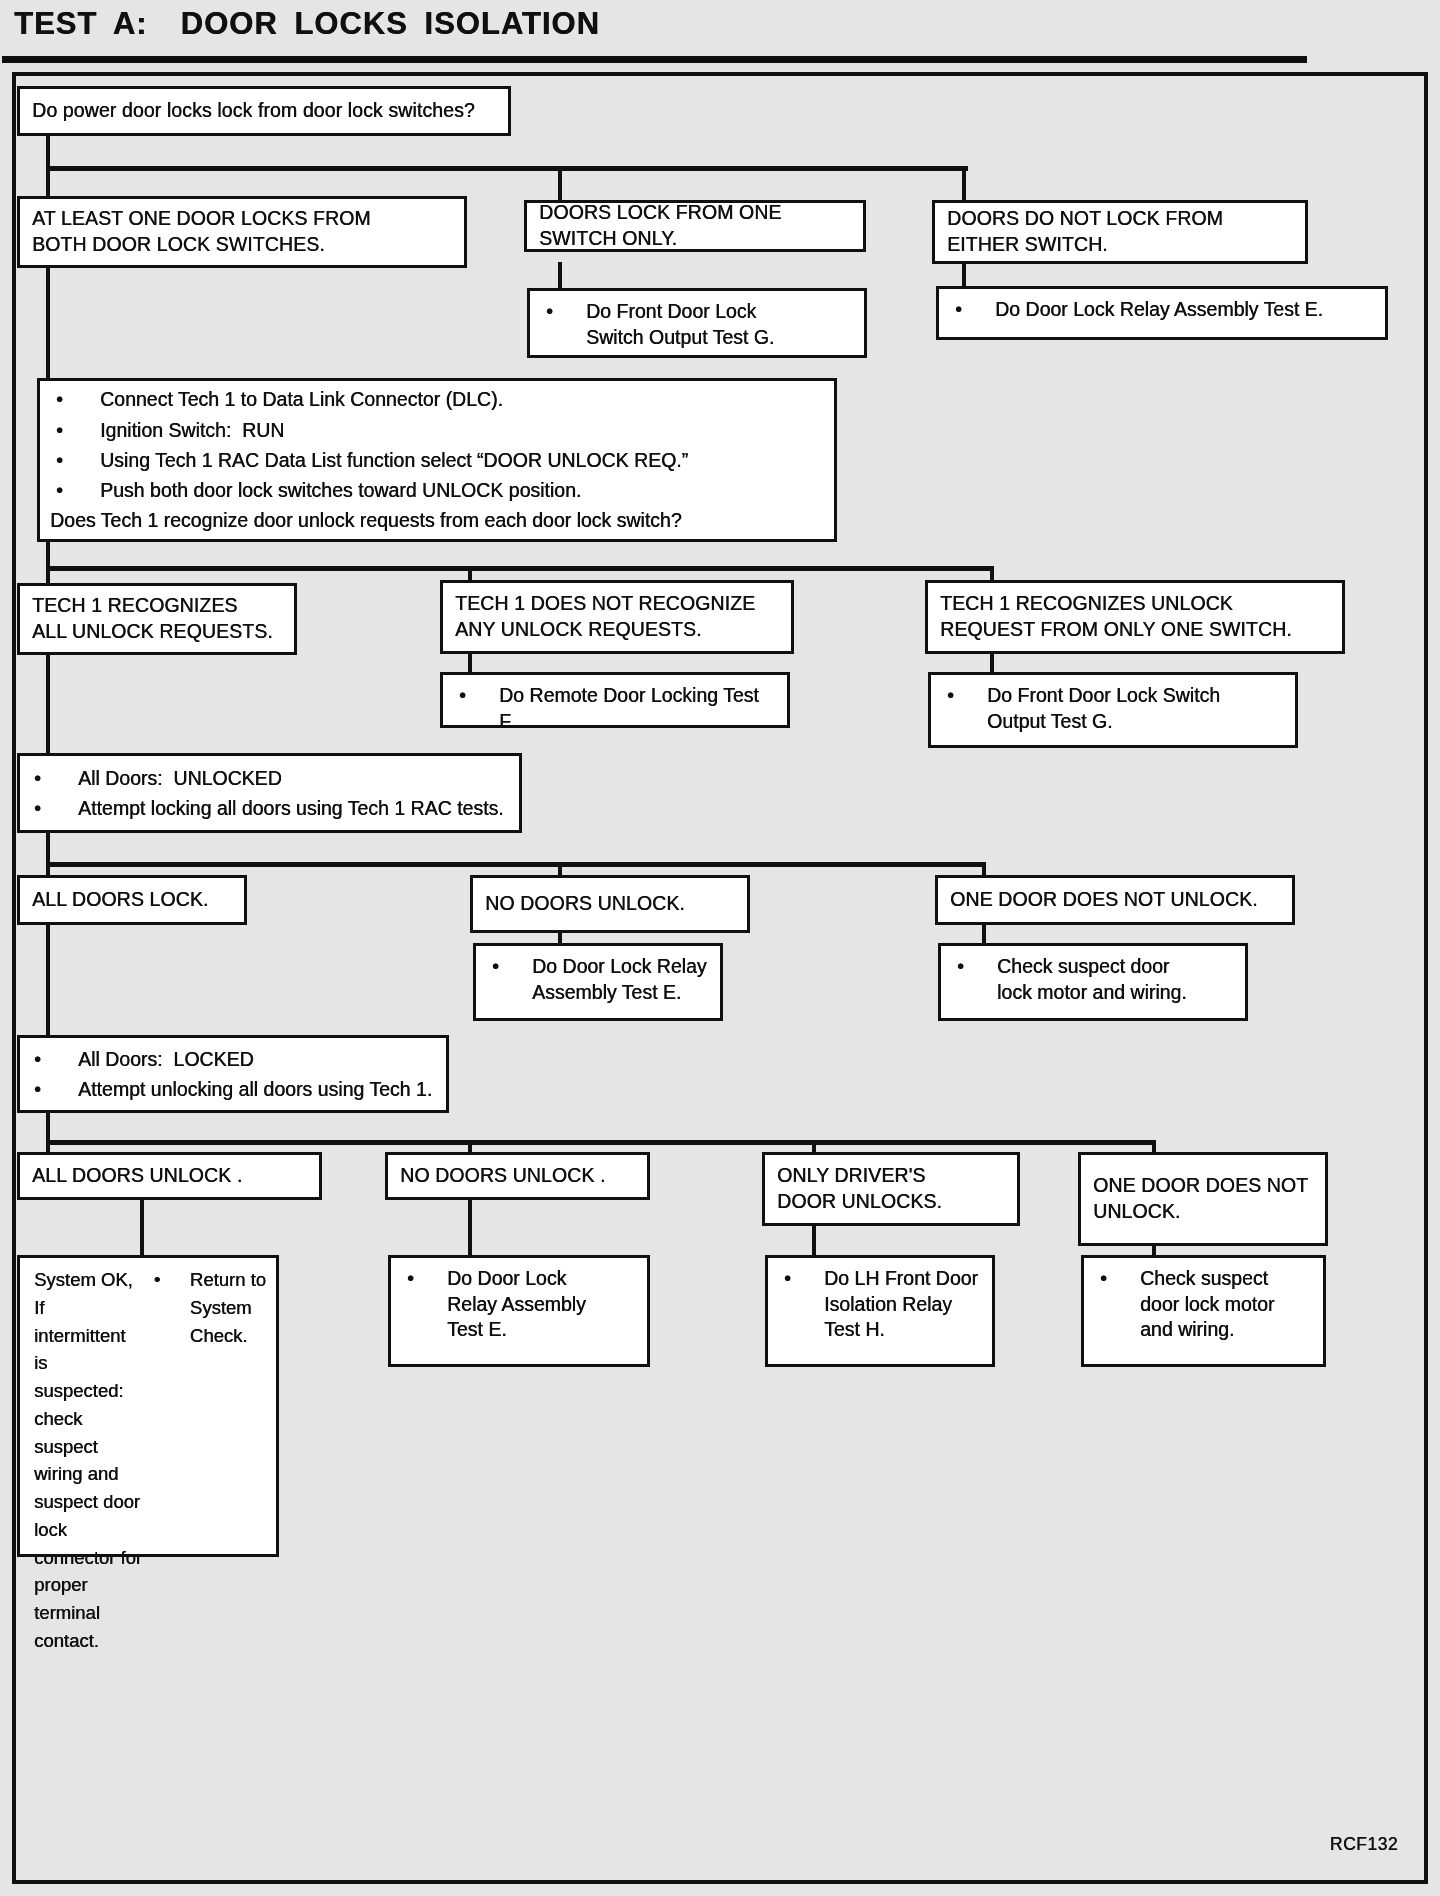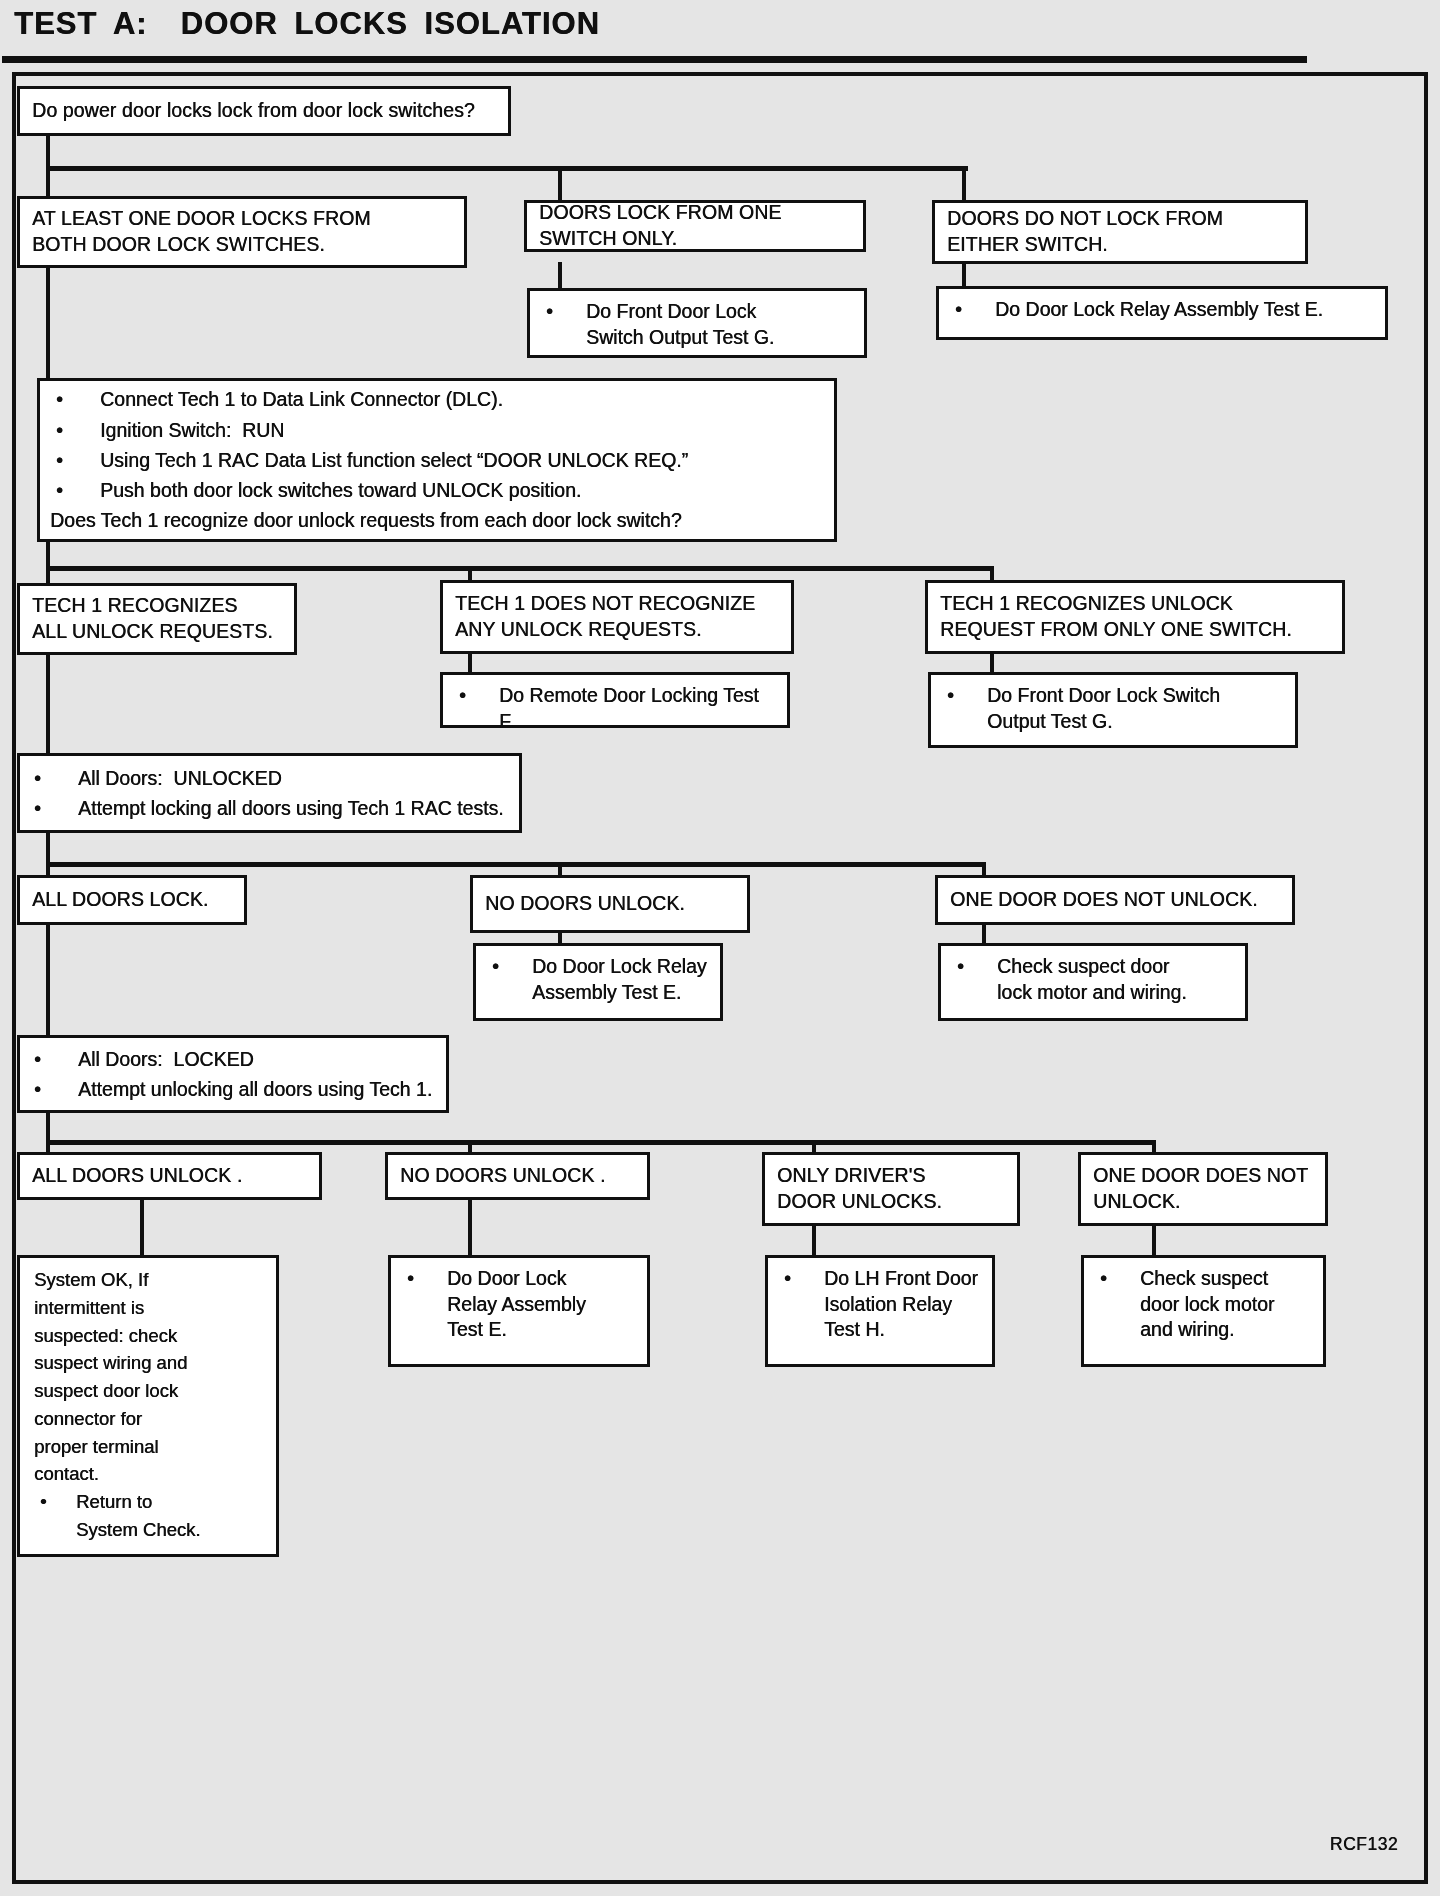--- a/index.html
+++ b/index.html
@@ -207,21 +207,21 @@
     </div>
     <div class="b">
       <span class="dot">•</span>
       <span class="tx">Attempt unlocking all doors using Tech 1.</span>
     </div>
   </div>
 
   <div class="box cond ink" style="left:17px;top:1152px;width:305px;height:48px;">
     <span class="tx">ALL DOORS UNLOCK .</span>
   </div>
-  <div class="box ink" id="sysok" style="left:17px;top:1255px;width:262px;height:302px;flex-direction:column;align-items:stretch;justify-content:flex-start;">
+  <div class="box ink" id="sysok" style="left:17px;top:1255px;width:262px;height:302px;flex-direction:row;align-items:stretch;justify-content:flex-start;">
     <div class="tx" style="padding-left:4px;">System OK, If
 intermittent is
 suspected: check
 suspect wiring and
 suspect door lock
 connector for
 proper terminal
 contact.</div>
     <div class="b" style="display:flex;align-items:flex-start;">
       <span class="dot">•</span>
@@ -248,21 +248,21 @@
   </div>
   <div class="box act ink" style="left:765px;top:1255px;width:230px;height:112px;">
     <div class="b">
       <span class="dot">•</span>
       <span class="tx">Do LH Front Door
 Isolation Relay
 Test H.</span>
     </div>
   </div>
 
-  <div class="box cond ink" style="left:1078px;top:1152px;width:250px;height:74px;">
+  <div class="box cond ink" style="left:1078px;top:1152px;width:250px;height:94px;">
     <span class="tx">ONE DOOR DOES NOT
 UNLOCK.</span>
   </div>
   <div class="box act ink" style="left:1081px;top:1255px;width:245px;height:112px;">
     <div class="b">
       <span class="dot">•</span>
       <span class="tx">Check suspect
 door lock motor
 and wiring.</span>
     </div>

